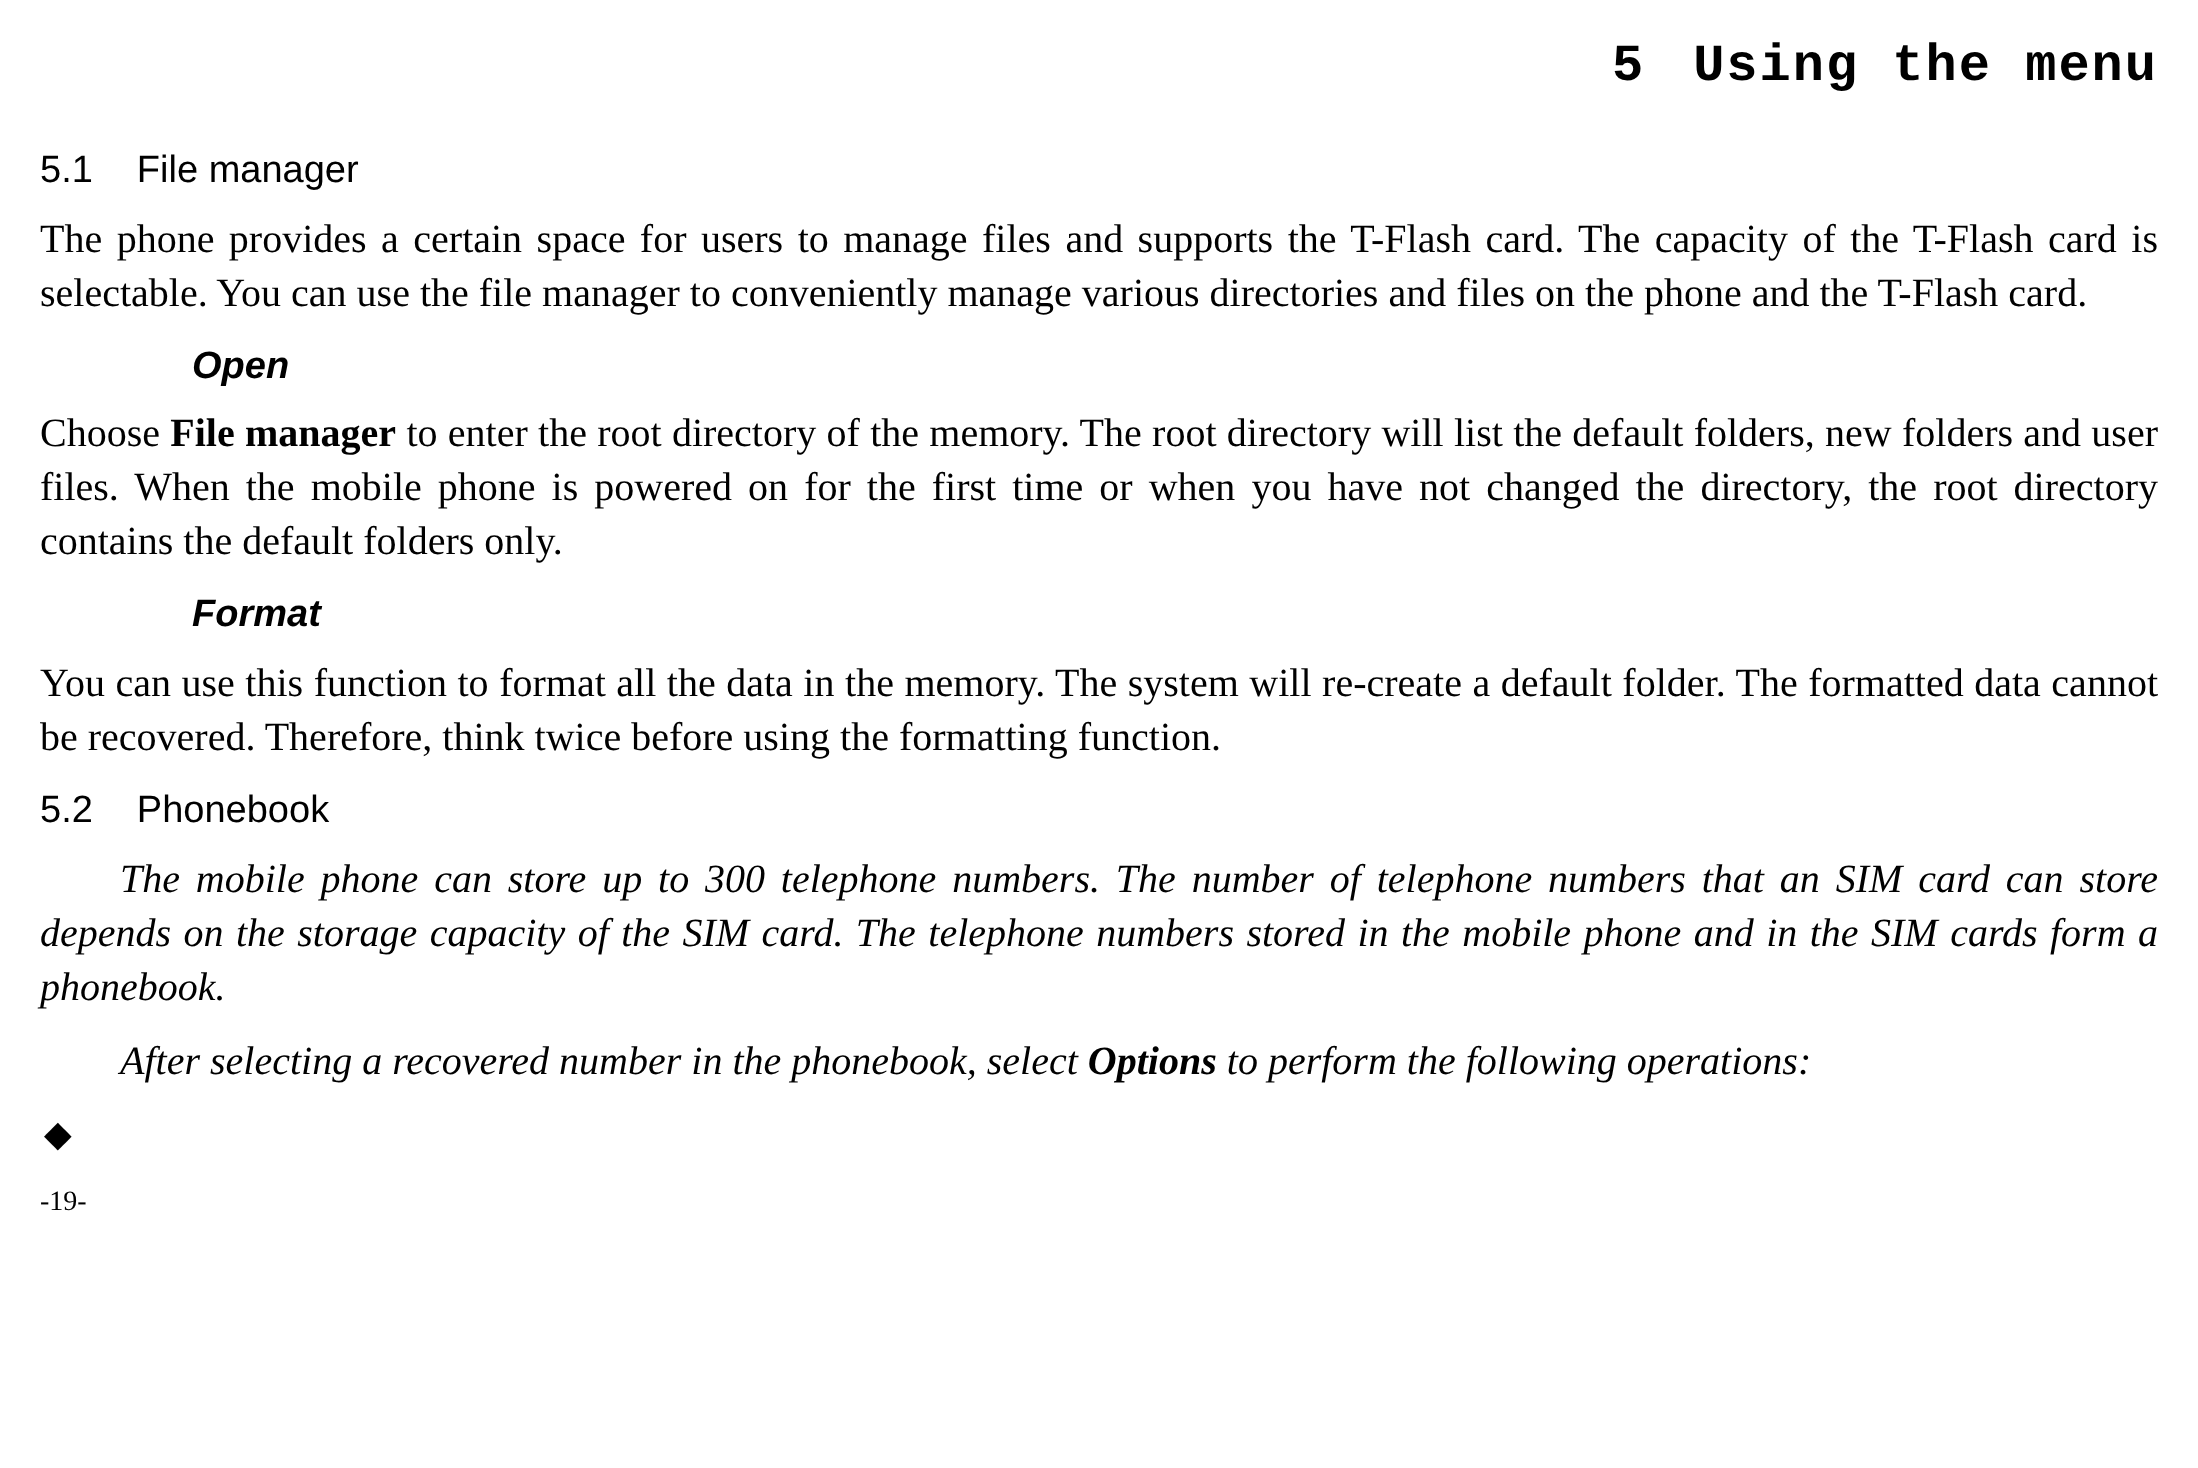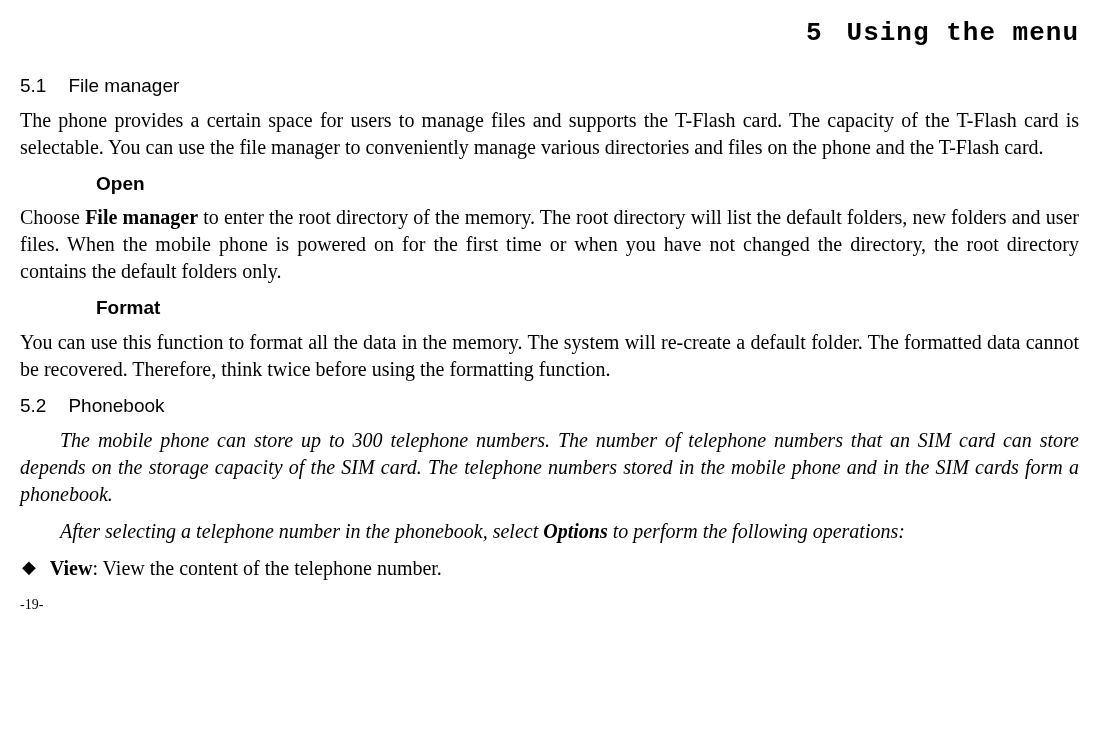--- a/index.html
+++ b/index.html
@@ -31,20 +31,21 @@
       margin: 0 0 8px 0;
     }
     .section-heading .num {
       margin-right: 22px;
     }
     .subsection-heading {
       font-family: Arial, Helvetica, sans-serif;
       font-weight: 700;
       font-size: 19px;
       margin: 8px 0 8px 76px;
+      font-style: italic;
     }
     p.body {
       margin: 0 0 10px 0;
       text-align: justify;
     }
     p.indent {
       text-indent: 40px;
       font-style: italic;
     }
     .bold {
@@ -92,23 +93,20 @@
 
 <p class="body">You can use this function to format all the data in the memory. The system will re-create a default folder. The formatted data cannot be recovered. Therefore, think twice before using the formatting function.</p>
 
 <div class="section-heading">
   <span class="num">5.2</span><span>Phonebook</span>
 </div>
 
 <p class="body indent">The mobile phone can store up to 300 telephone numbers. The number of telephone numbers that an SIM card can store depends on the storage capacity of the SIM card. The telephone numbers stored in the mobile phone and in the SIM cards form a phonebook.</p>
 
 <p class="body indent">
-  <span>After selecting a telephone number in the phonebook, select </span><span class="bold">Options</span><span> to perform the following operations:</span>
+  <span>After selecting a recovered number in the phonebook, select </span><span class="bold">Options</span><span> to perform the following operations:</span>
 </p>
 
 <div class="bullet-row">
   <span class="bullet-mark">◆</span>
-  <span class="bullet-text">
-    <span class="bold">View</span><span>: View the content of the telephone number.</span>
-  </span>
 </div>
 
 <div class="pagenum">-19-</div>
 
 </body></html>

